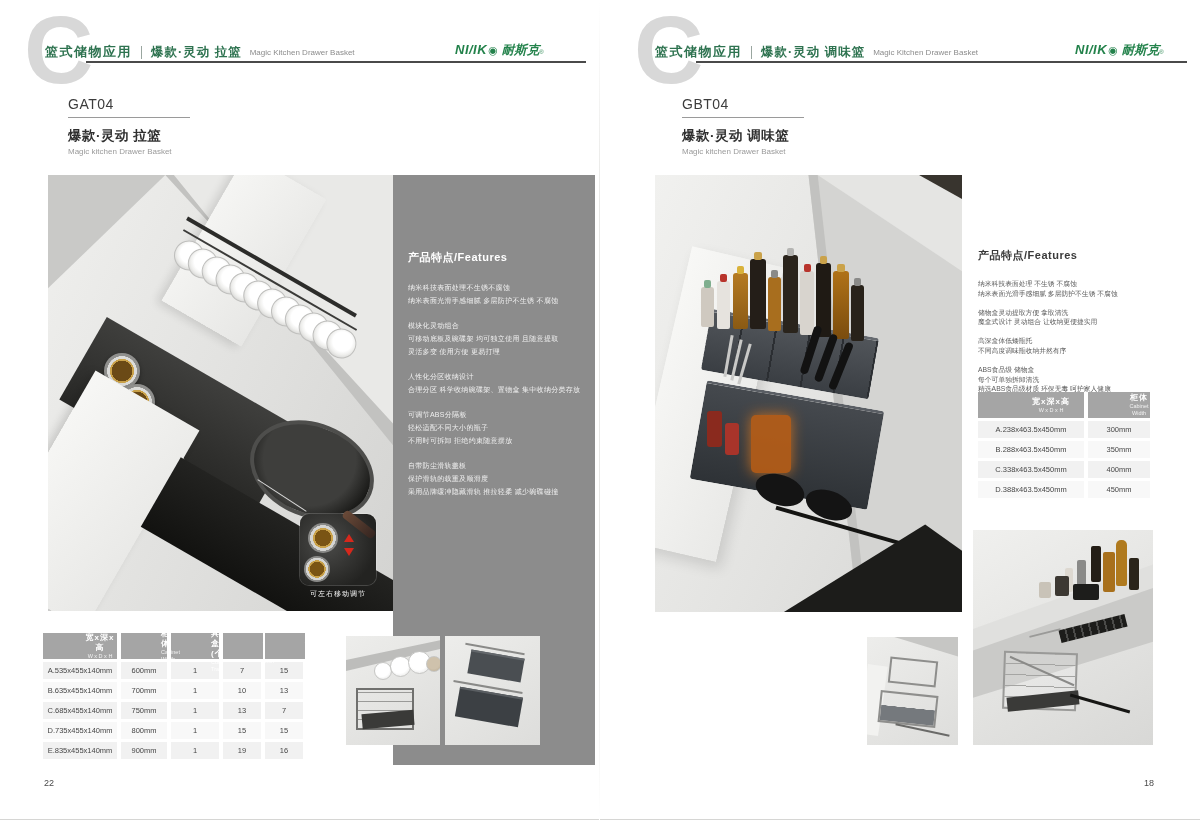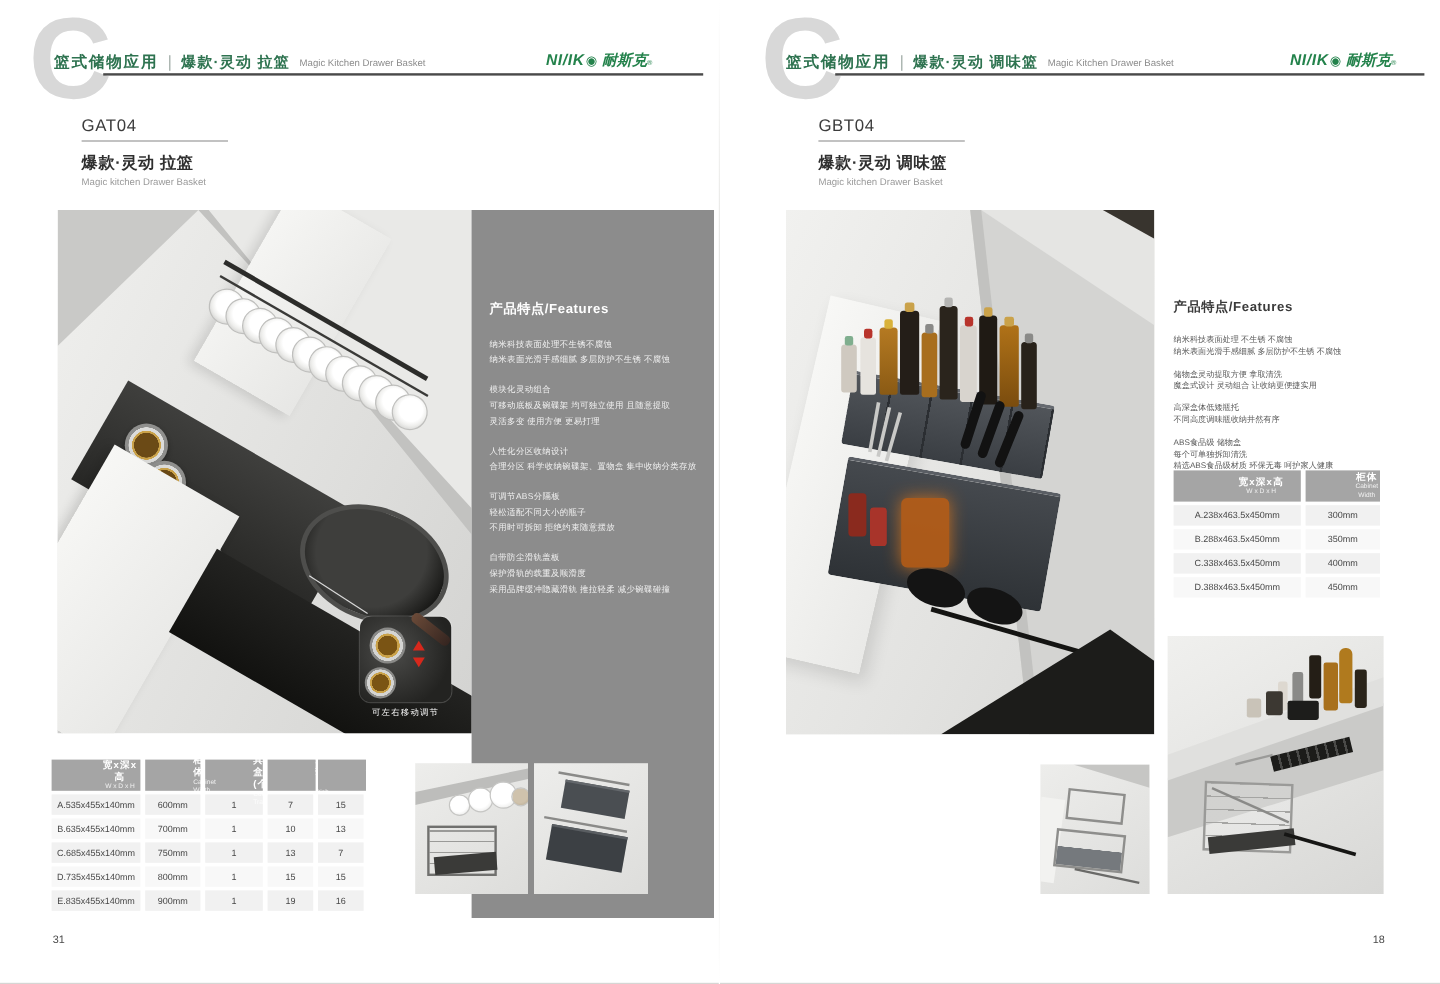--- a/index.html
+++ b/index.html
@@ -338,21 +338,21 @@
       <div class="td alt">800mm</div>
       <div class="td alt">1</div>
       <div class="td alt">15</div>
       <div class="td alt">15</div>
       <div class="td">E.835x455x140mm</div>
       <div class="td">900mm</div>
       <div class="td">1</div>
       <div class="td">19</div>
       <div class="td">16</div>
     </div>
-  <div class="pnum" id="pn1">31</div>
+  <div class="pnum" id="pn1">22</div>
 
   <div class="cmark" id="cm2">C</div>
   <div class="phead" id="ph2">
     <span class="phead-cat">篮式储物应用</span>
     <span class="phead-sep"></span>
     <span class="phead-sub">爆款·灵动 调味篮</span>
     <span class="phead-en">Magic Kitchen Drawer Basket</span>
   </div>
   <div class="logo" id="lg2">
     <span class="logo-latin">NI/IK</span>

